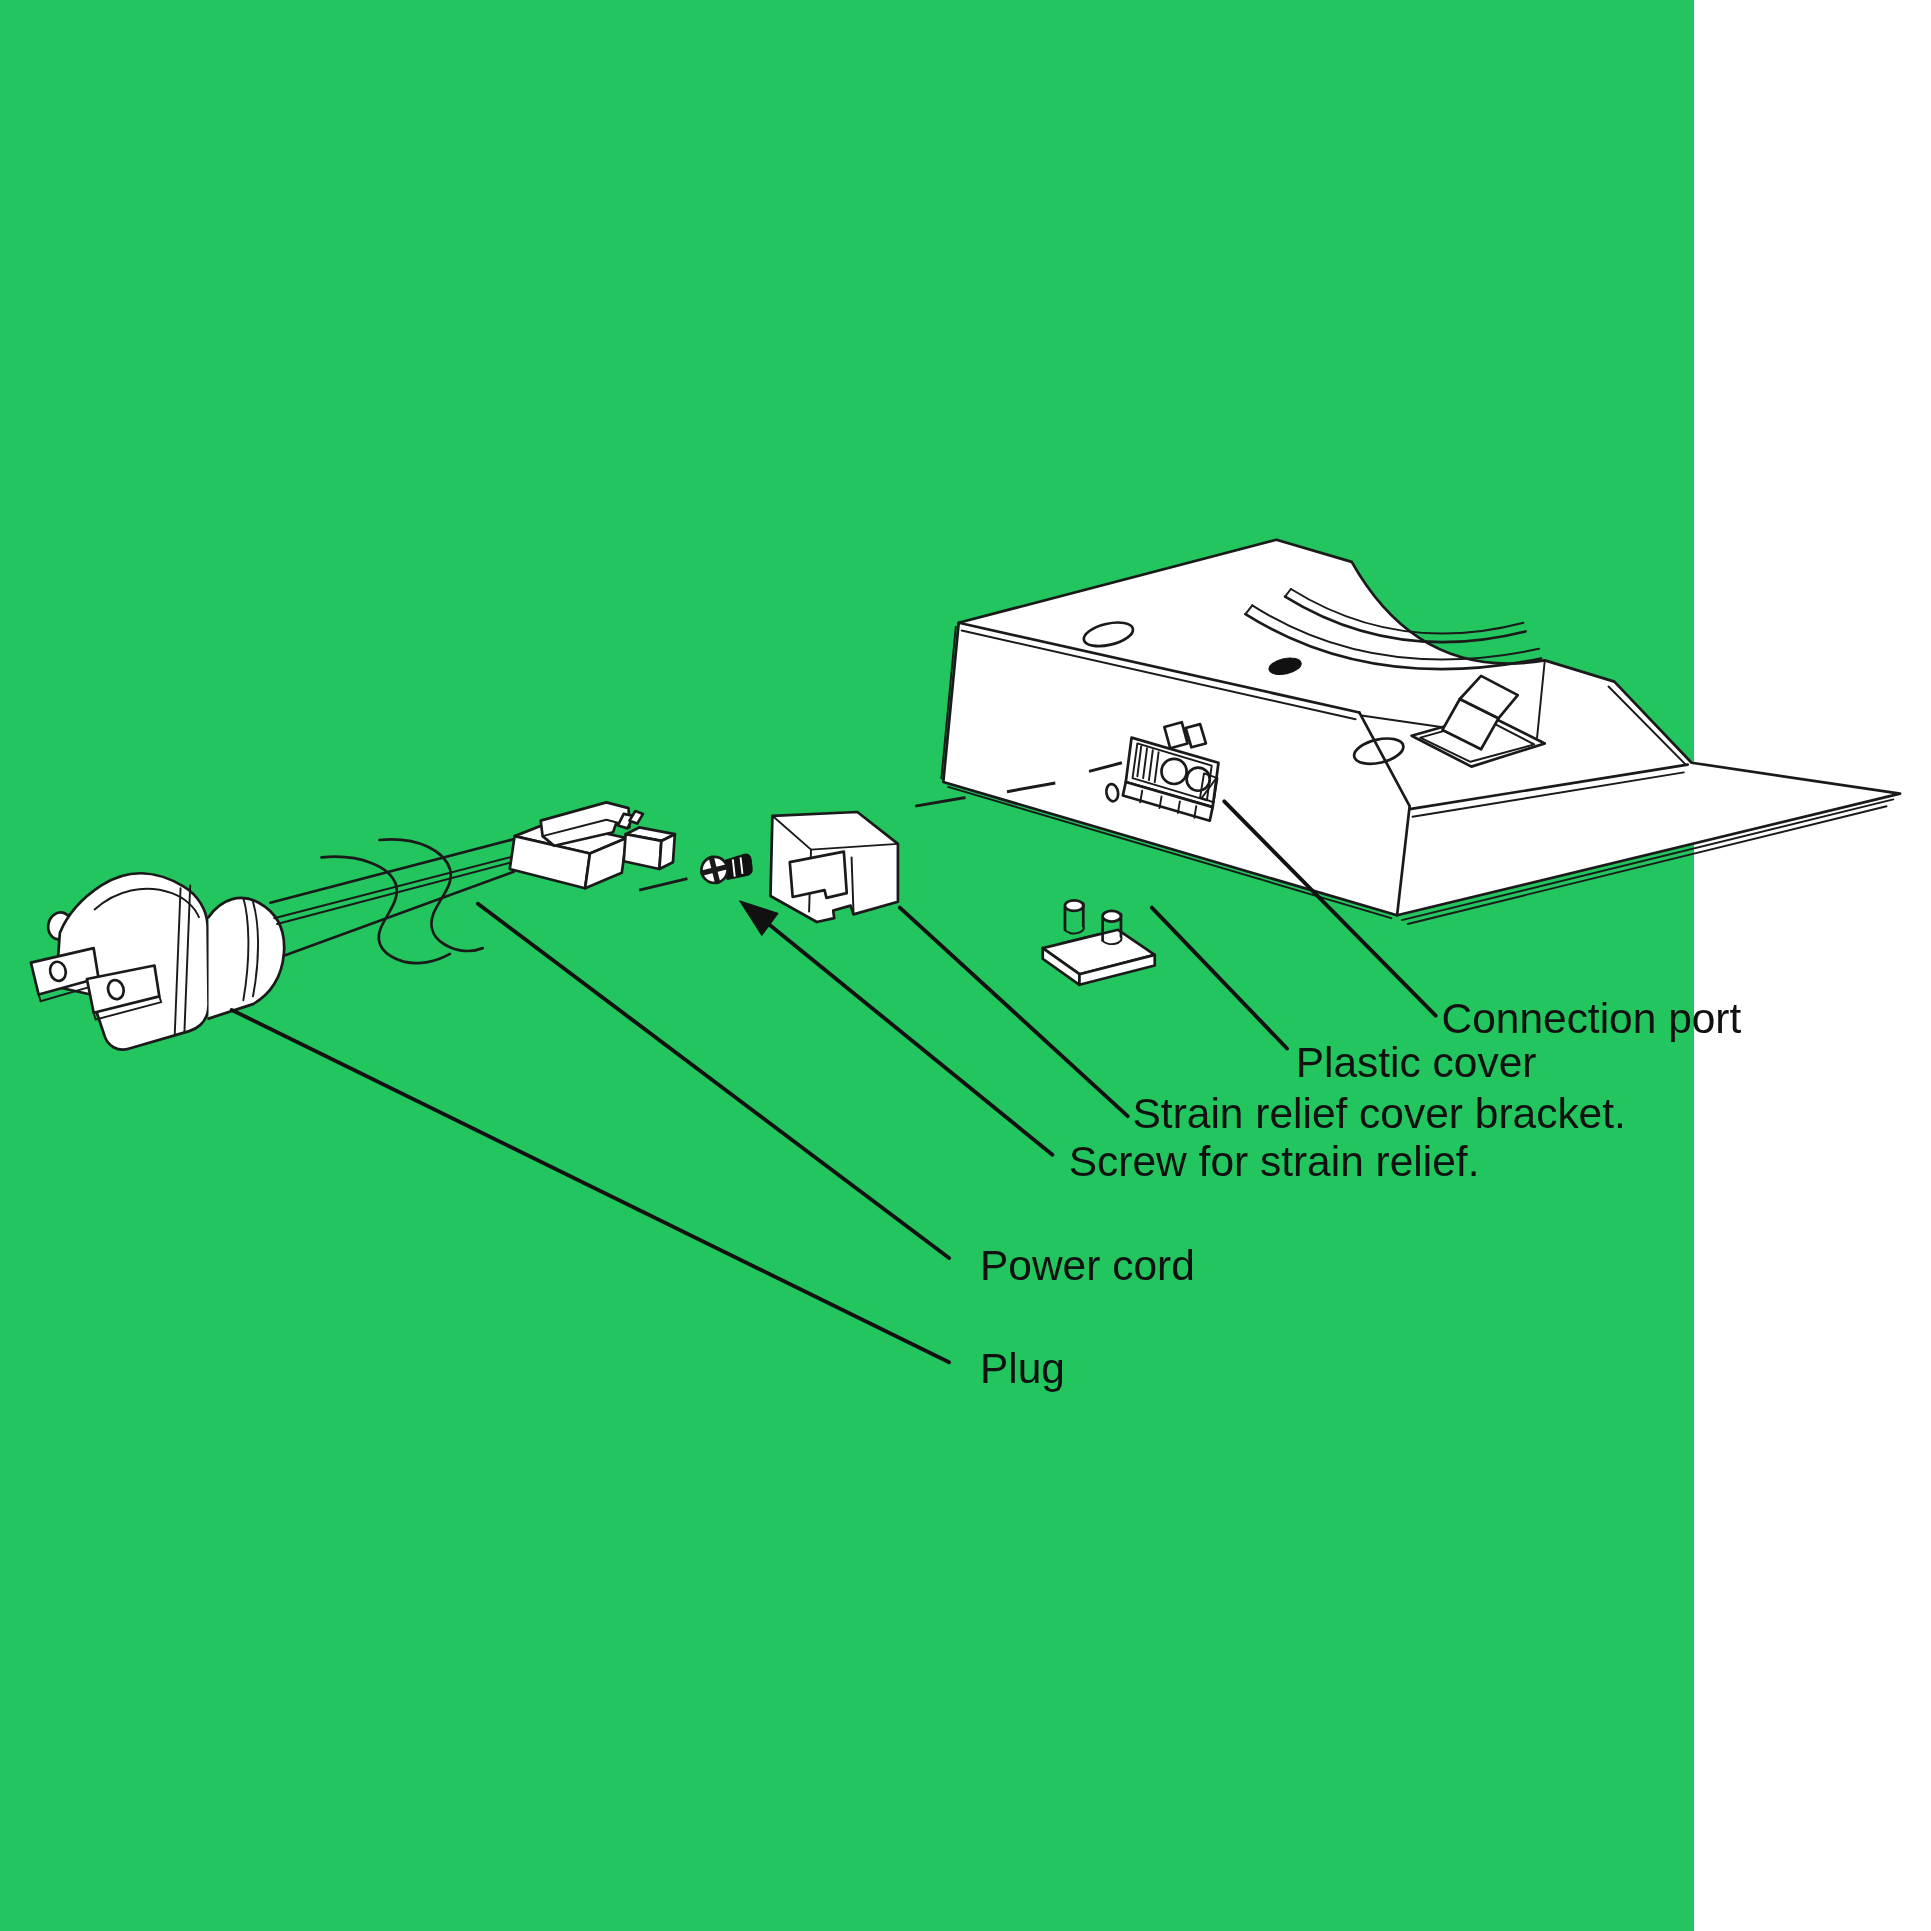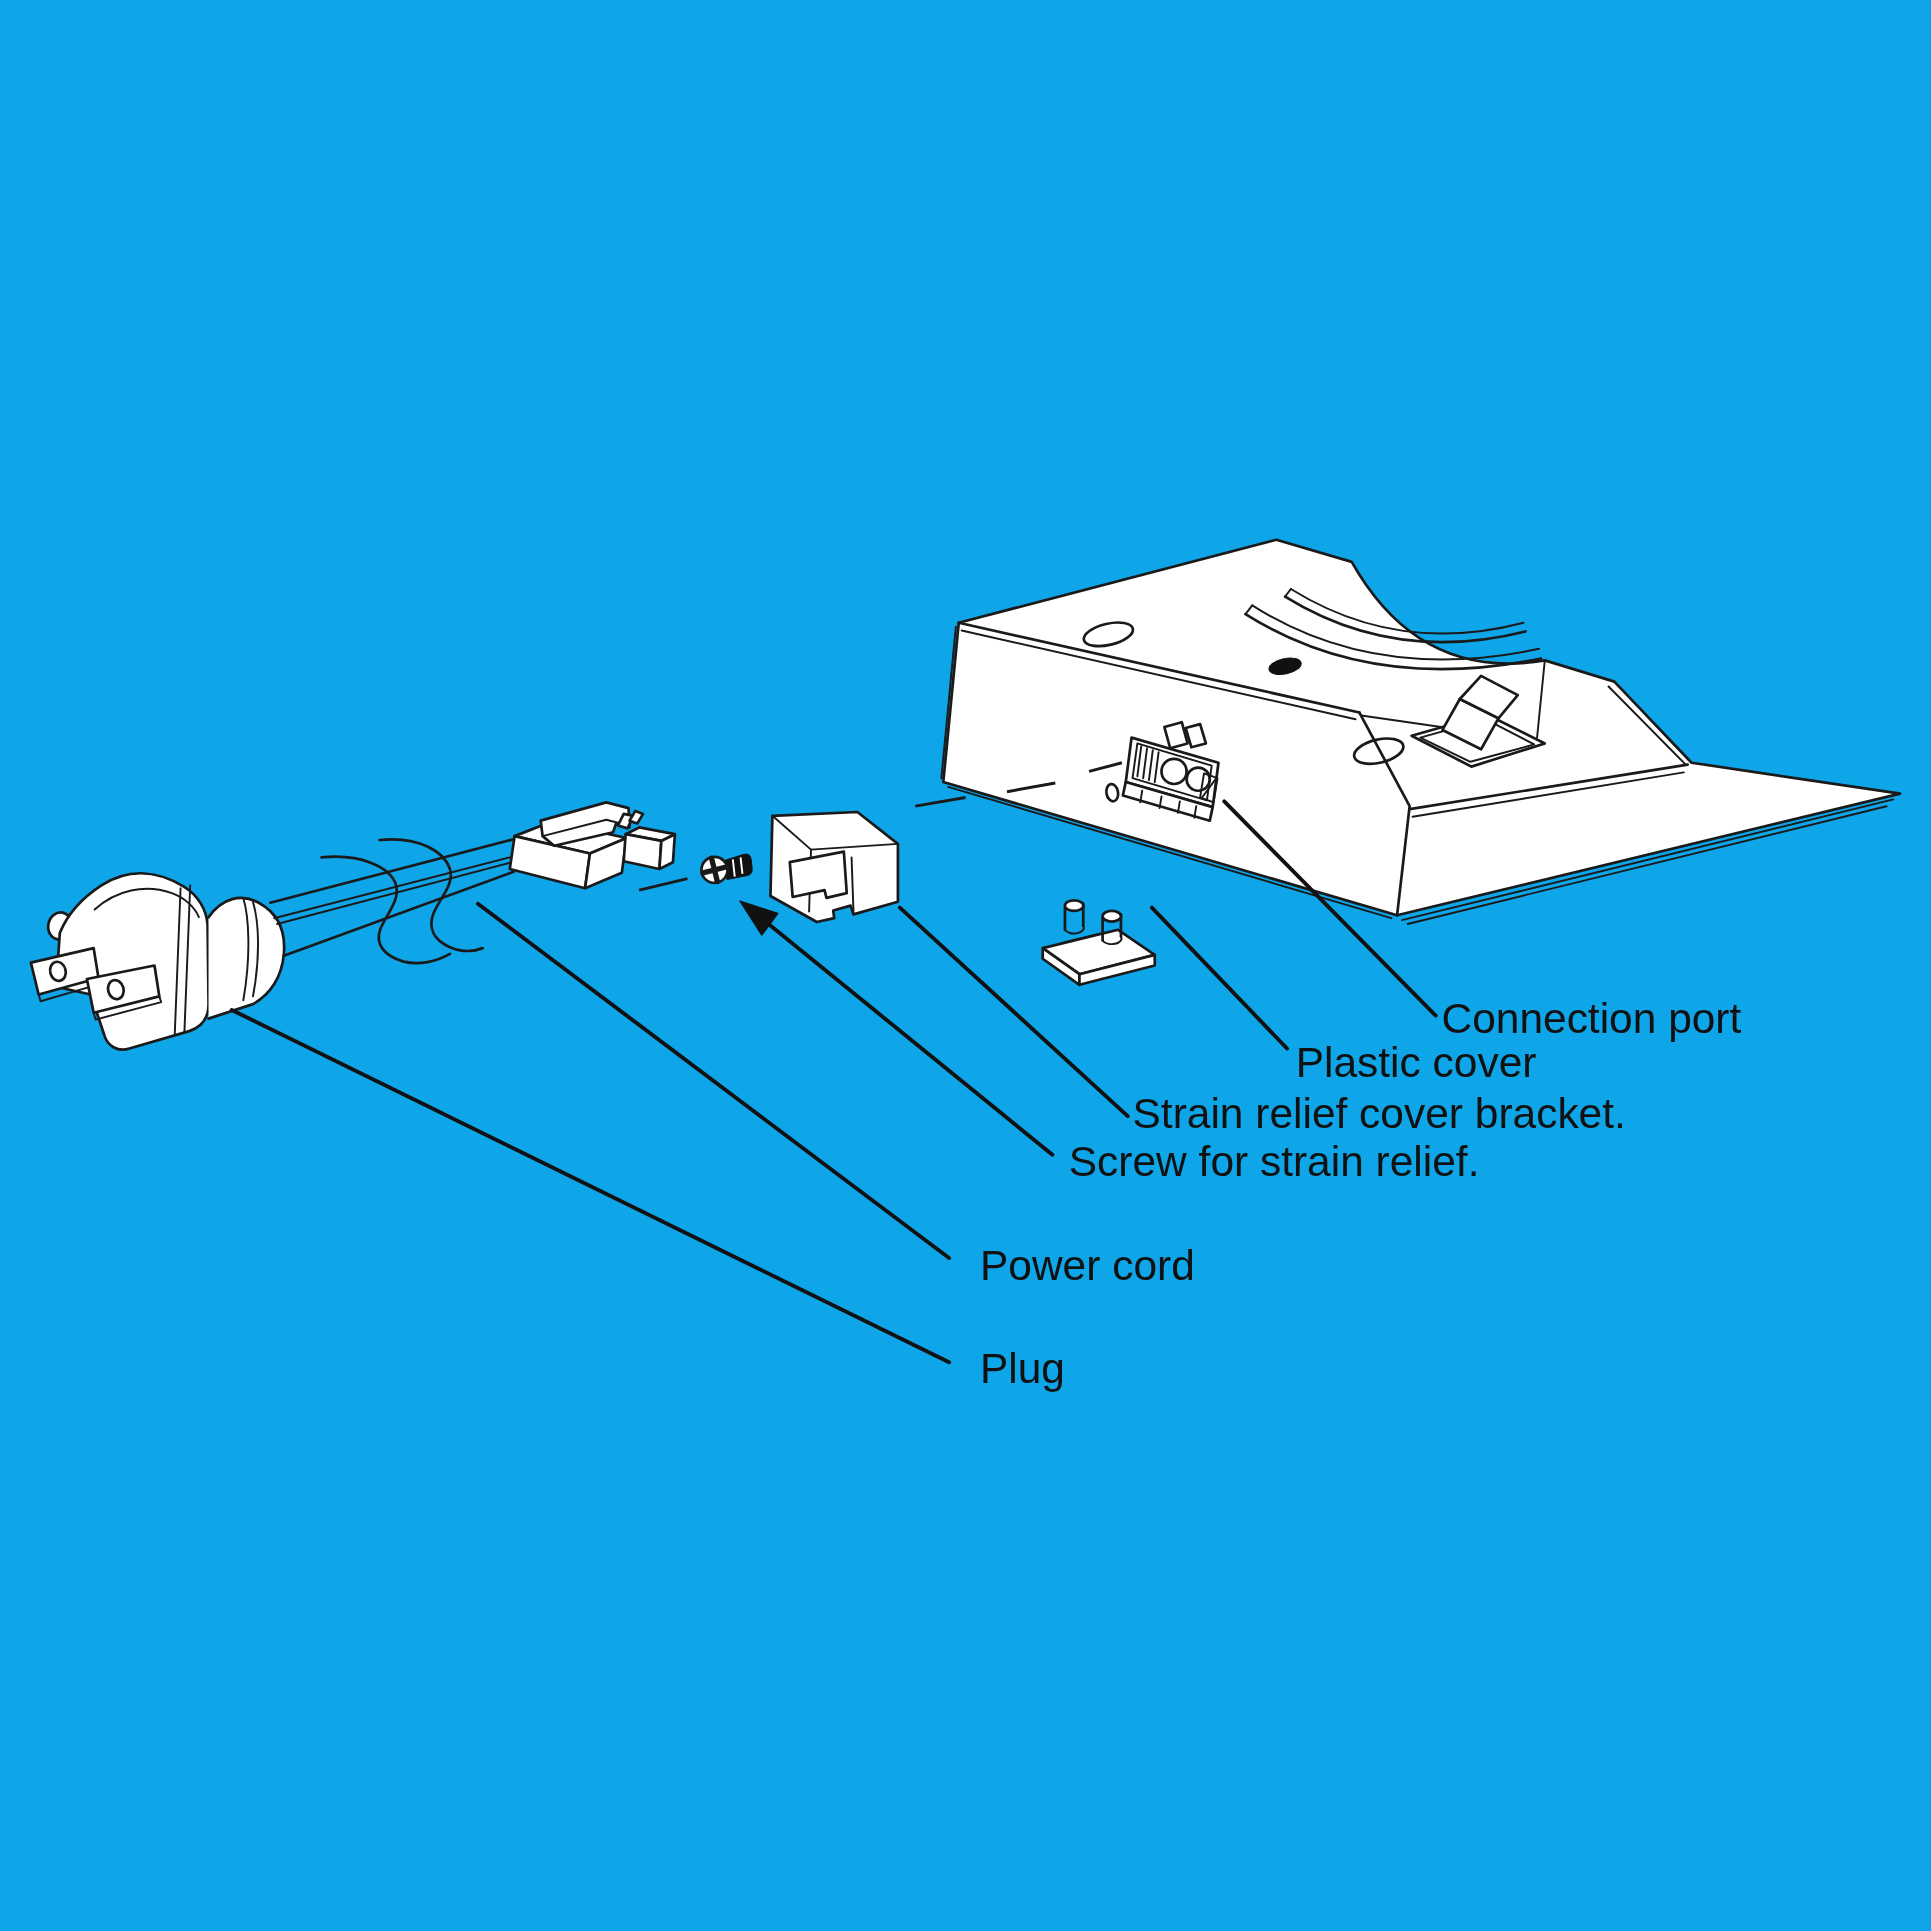--- a/index.html
+++ b/index.html
@@ -5,23 +5,23 @@
   html, body {
     margin: 0;
     padding: 0;
     background: #ffffff;
     width: 1931px;
     height: 1931px;
     font-family: "Liberation Sans", sans-serif;
   }
   #stage {
     position: relative;
-    width: 1931px;
+    width: 1694px;
     height: 1931px;
-    background: #0ea5e9;
+    background: #22c55e;
     text-align: right;
   }
   svg { display: block; }
   .ln   { fill: none; stroke: #1a1a1a; stroke-width: 2.8; stroke-linejoin: round; stroke-linecap: round; }
   .lnw  { fill: #ffffff; stroke: #1a1a1a; stroke-width: 2.8; stroke-linejoin: round; stroke-linecap: round; }
   .thin { fill: none; stroke: #1a1a1a; stroke-width: 2; stroke-linejoin: round; stroke-linecap: round; }
   .leader { fill: none; stroke: #111111; stroke-width: 4; stroke-linecap: round; }
   .dash { fill: none; stroke: #1a1a1a; stroke-width: 3; stroke-linecap: butt; }
   .darkfill { fill: #111111; stroke: #111111; stroke-width: 1; }
   .label {

